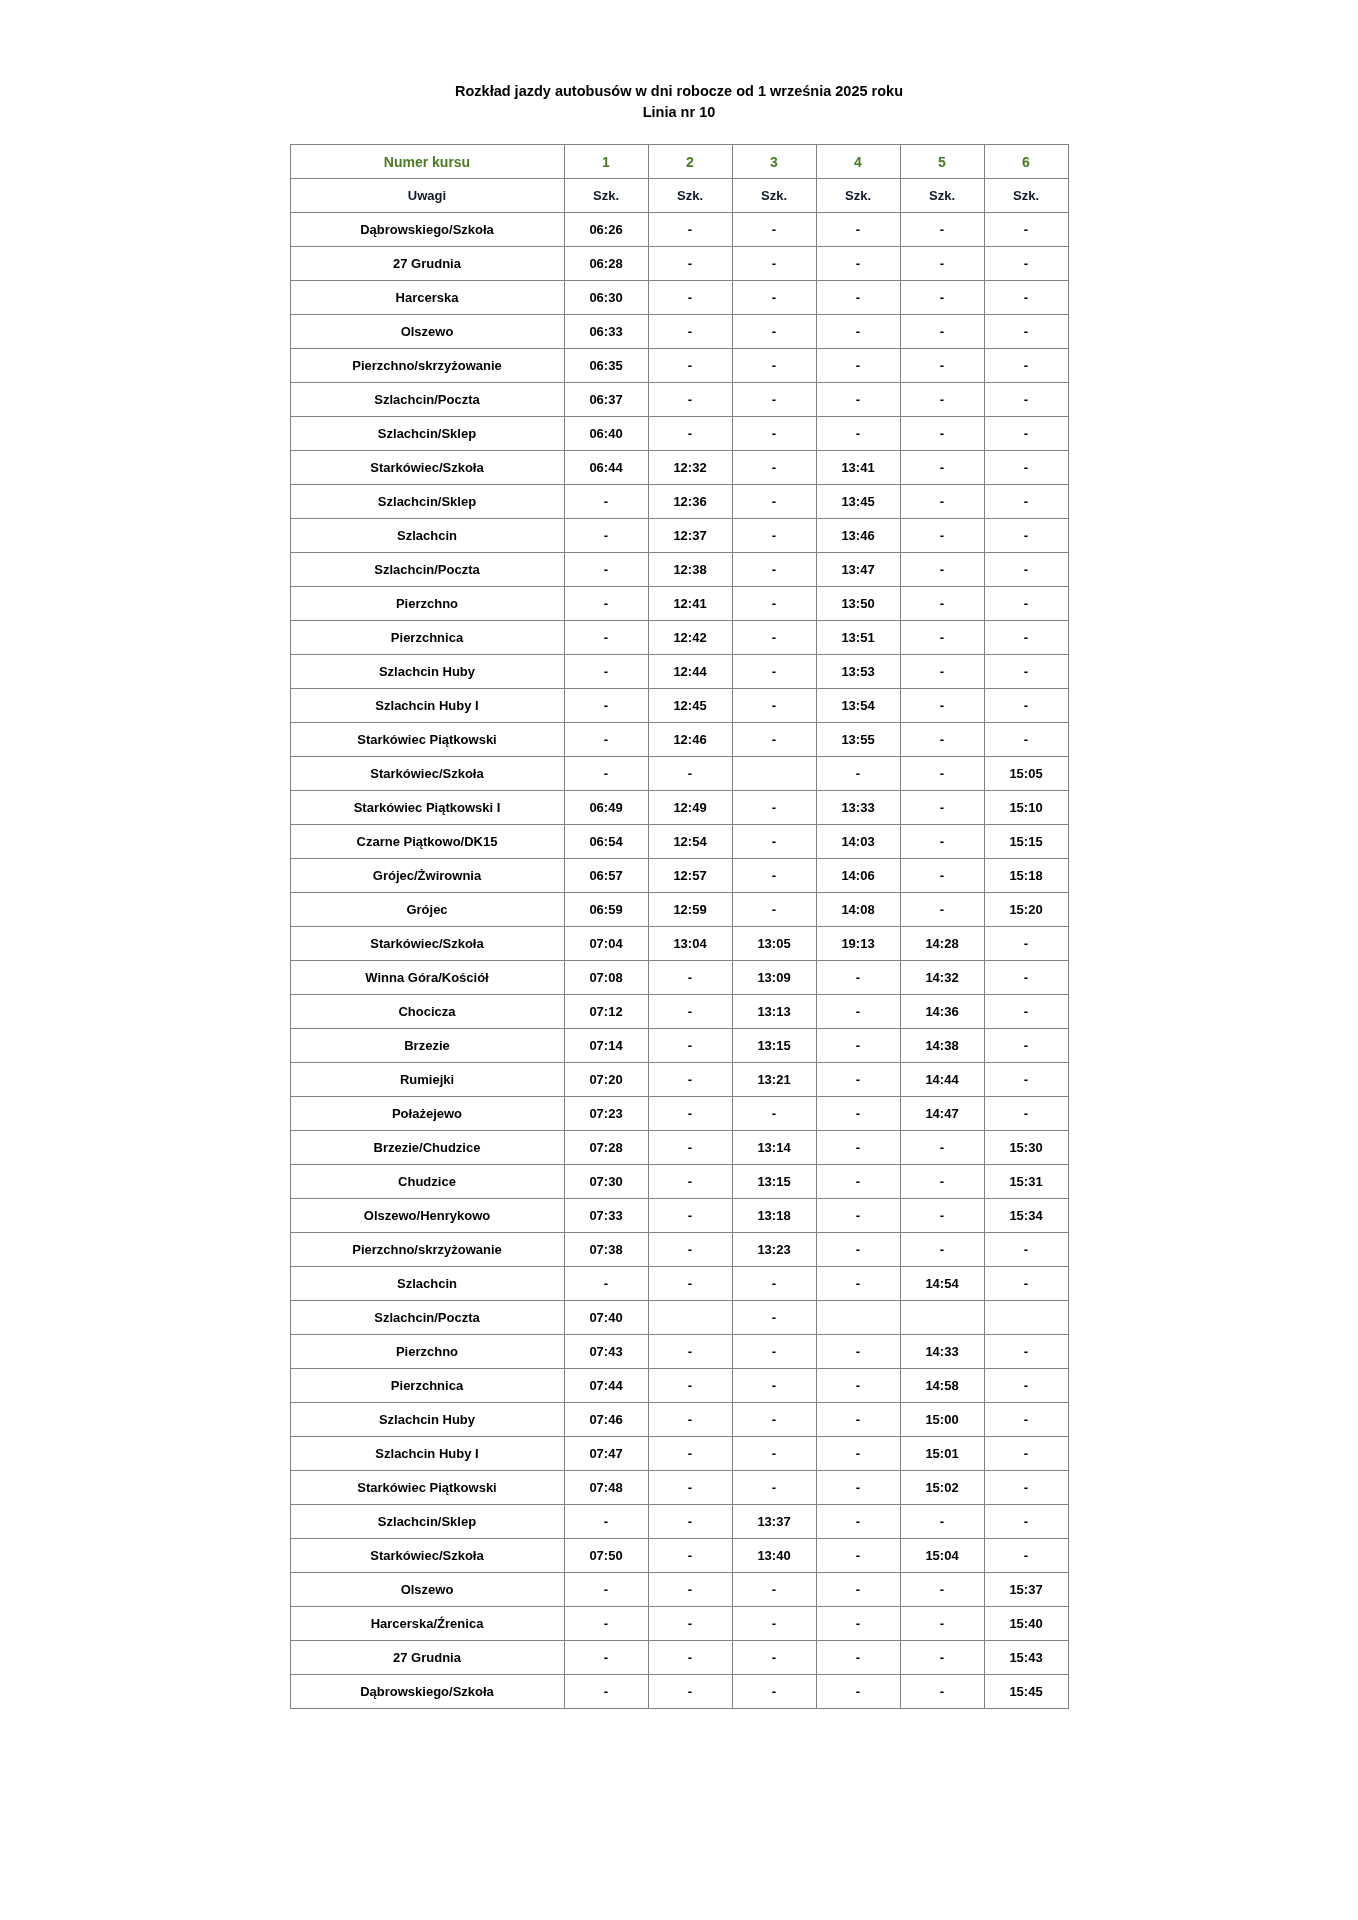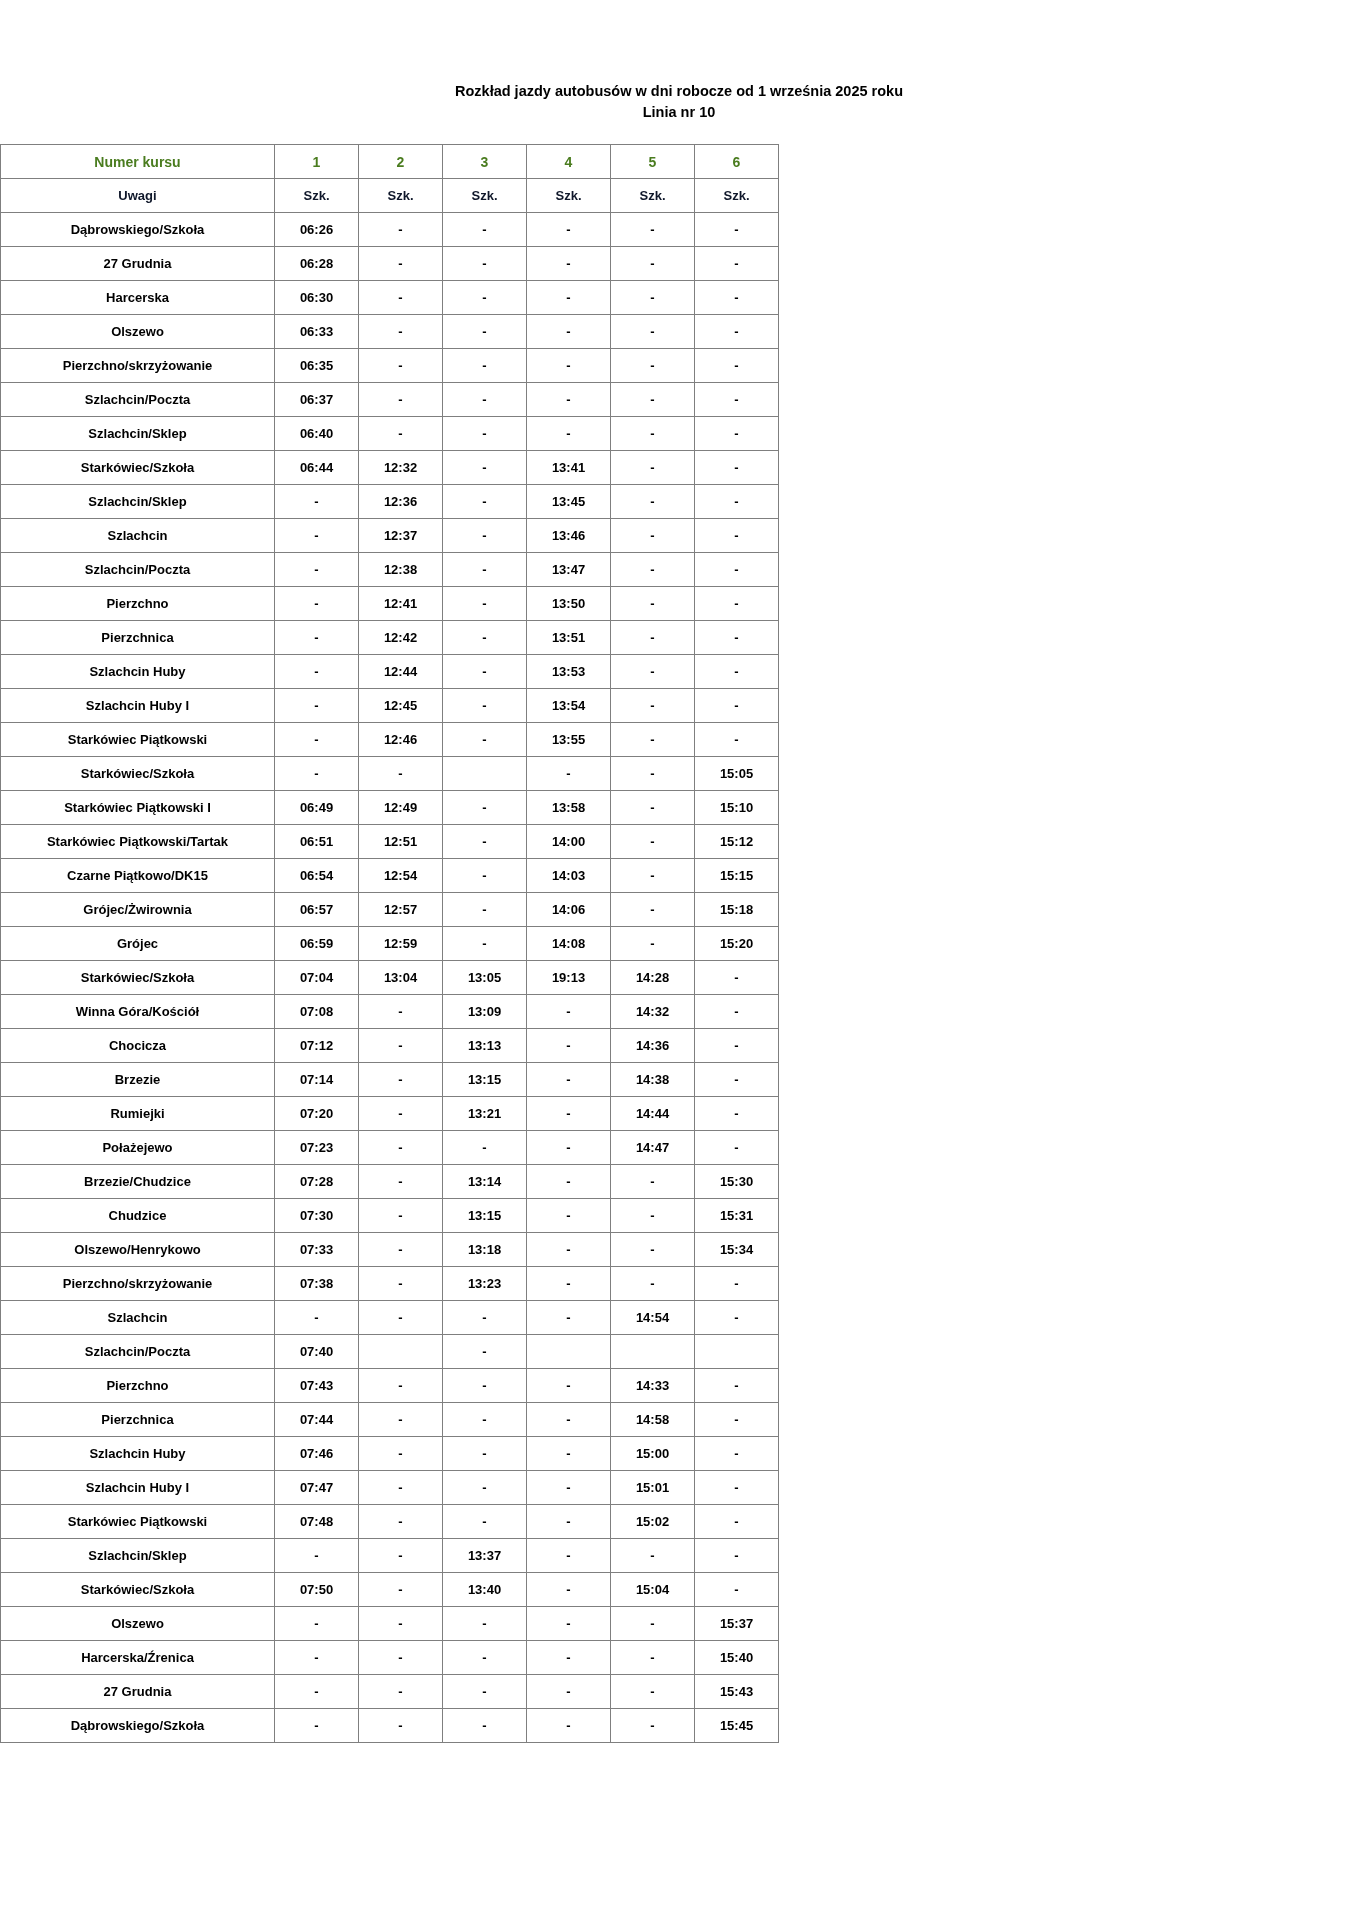--- a/index.html
+++ b/index.html
@@ -25,21 +25,21 @@
     font-size: 14.5px;
     line-height: 1.42;
     margin-bottom: 22px;
     margin-top: 29px;
   }
   .title-line {
     display: block;
   }
   .table-wrap {
     display: flex;
-    justify-content: flex-start;
+    justify-content: center;
   }
   table.schedule {
     border-collapse: collapse;
     table-layout: fixed;
     font-size: 13px;
     font-weight: bold;
   }
   table.schedule td, table.schedule th {
     border: 1px solid #7f7f7f;
     height: 33px;
@@ -262,32 +262,23 @@
             <td class="time"></td>
             <td class="time">-</td>
             <td class="time">-</td>
             <td class="time">15:05</td>
           </tr>
           <tr>
             <td class="stop">Starkówiec Piątkowski I</td>
             <td class="time">06:49</td>
             <td class="time">12:49</td>
             <td class="time">-</td>
-            <td class="time">13:58</td>
+            <td class="time">13:33</td>
             <td class="time">-</td>
             <td class="time">15:10</td>
-          </tr>
-          <tr>
-            <td class="stop">Starkówiec Piątkowski/Tartak</td>
-            <td class="time">06:51</td>
-            <td class="time">12:51</td>
-            <td class="time">-</td>
-            <td class="time">14:00</td>
-            <td class="time">-</td>
-            <td class="time">15:12</td>
           </tr>
           <tr>
             <td class="stop">Czarne Piątkowo/DK15</td>
             <td class="time">06:54</td>
             <td class="time">12:54</td>
             <td class="time">-</td>
             <td class="time">14:03</td>
             <td class="time">-</td>
             <td class="time">15:15</td>
           </tr>

